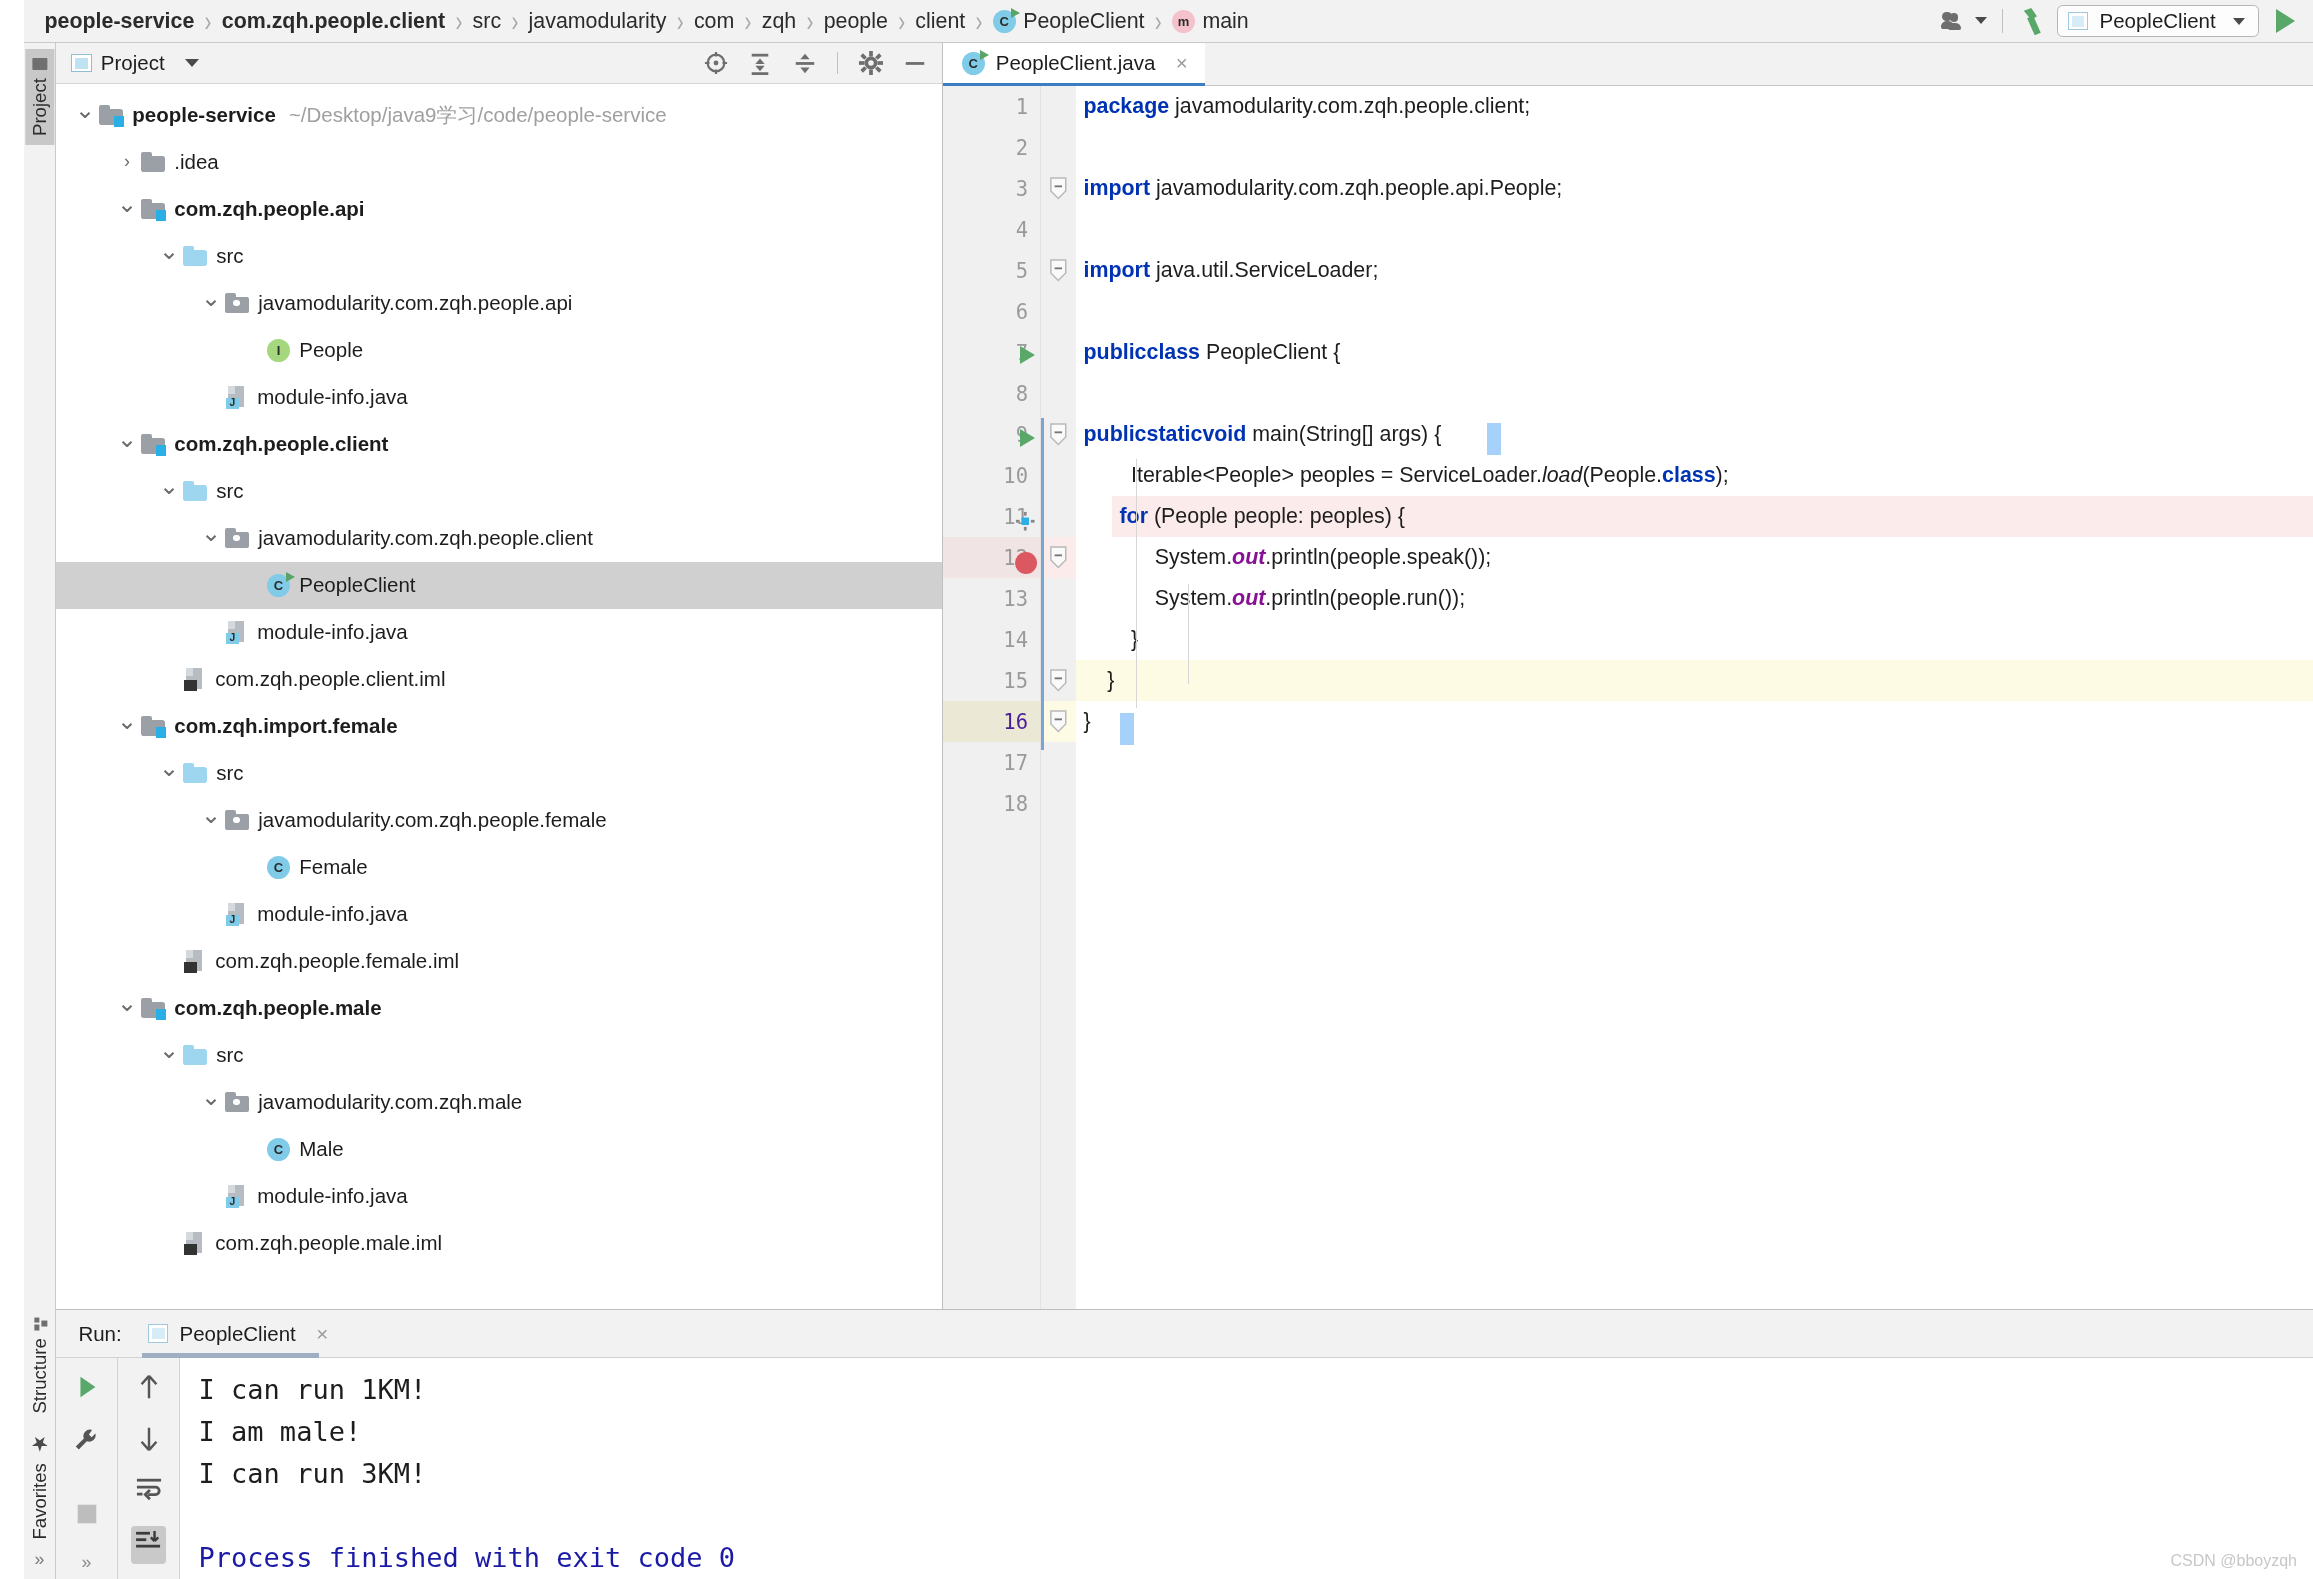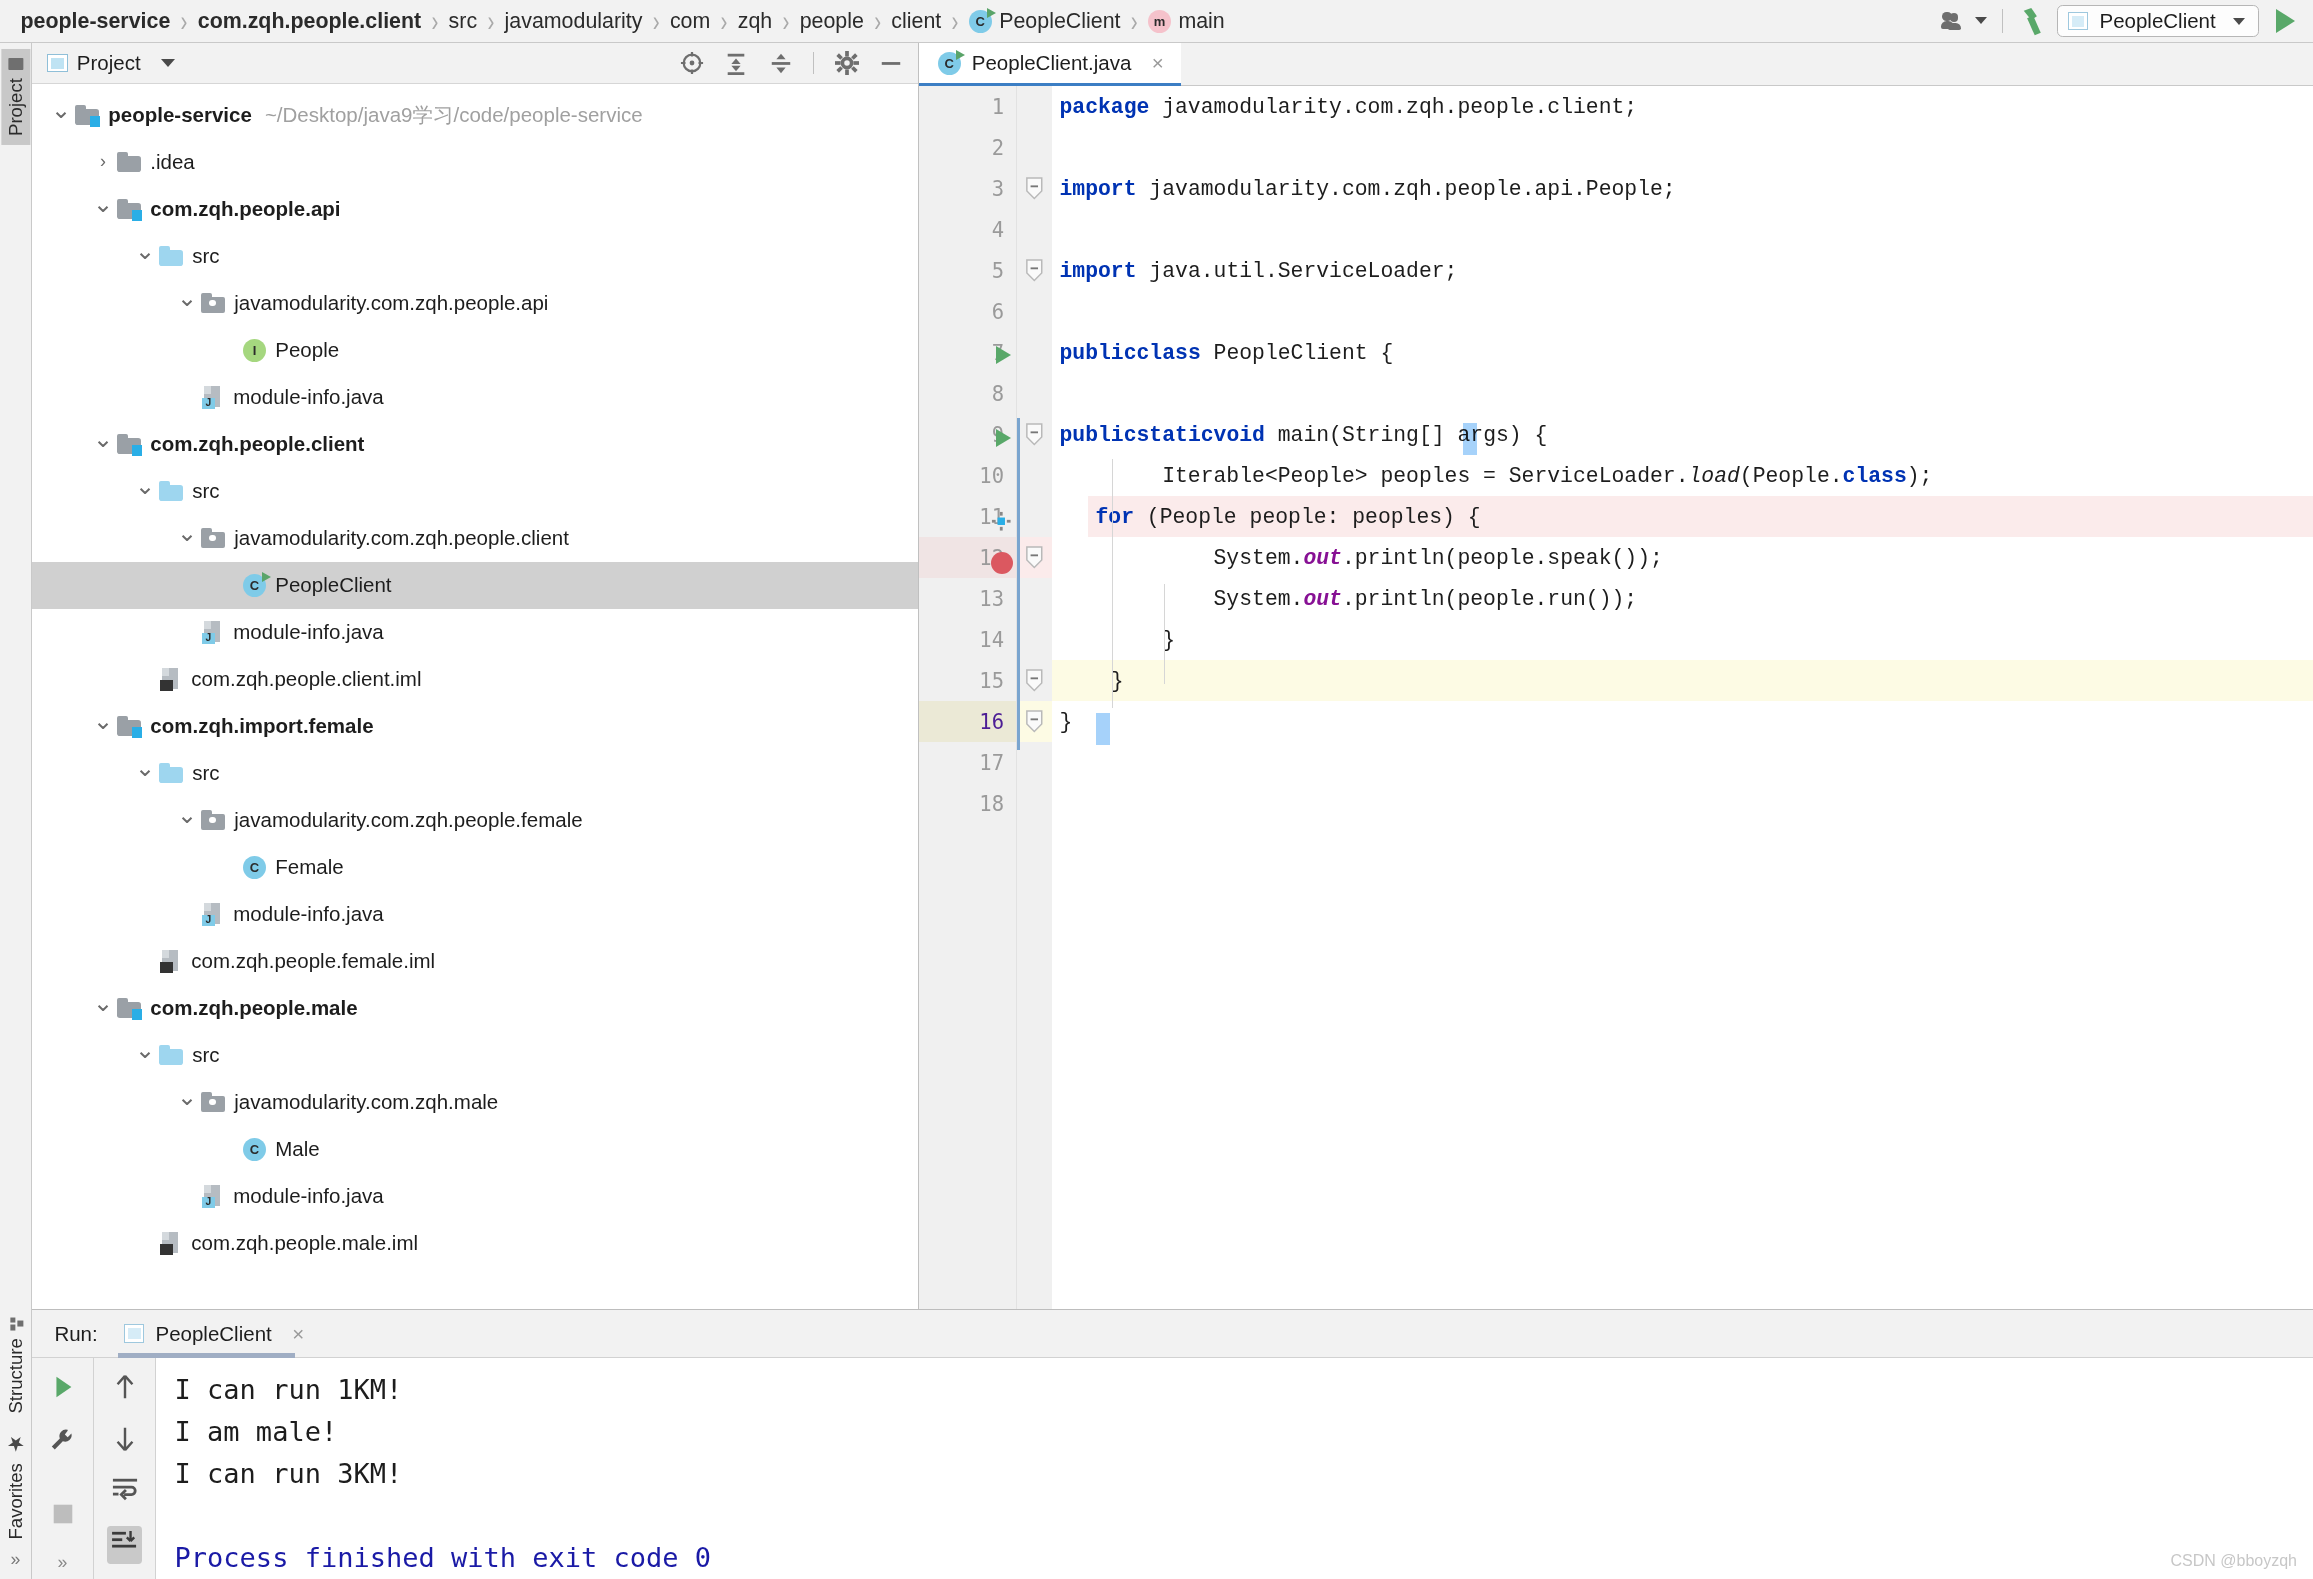--- a/index.html
+++ b/index.html
@@ -6,21 +6,21 @@
   html, body { margin:0; padding:0; }
   body {
     width: 2314px; height: 1579px;
     background: #ffffff;
     font-family: "Liberation Sans", sans-serif;
     font-size: 20.5px;
     color: #1d1d1d;
     overflow: hidden;
     position: relative;
   }
-  .ide { position:absolute; inset:0; display:flex; flex-direction:column; }
+  .ide { position:absolute; inset:0; display:flex; flex-direction:column;padding-left:24px; }
 
   
   .topbar {
     height: 43px; min-height:43px;
     background: #f2f2f2;
     border-bottom: 0.9px solid #c9c9c9;
     display:flex; align-items:center;
     padding: 0 13px 0 20.5px;
   }
   .crumbs { display:flex; align-items:center; flex:1; gap:0; }
@@ -175,21 +175,21 @@
   .editor-area { flex:1; display:flex; min-height:0; position:relative; overflow:hidden; }
   .gutter {
     width:98px; min-width:98px; background:#f0f0f0; position:relative;
     font-family:"DejaVu Sans Mono", monospace; font-size:19.6px; color:#9a9a9a;
   }
   .marker-col{width:35px;min-width:35px;background:#f0f0f0;position:relative;border-right:none;}
   .code-wrap{flex:1; position:relative; overflow:hidden; background:#fff;}
   .lines{position:absolute;inset:0;}
   .ln {
     height:41px; display:flex; align-items:center;
-    font-family:Liberation Mono, monospace; font-size:21.4px; color:#1d1d1d;
+    font-family:Liberation Sans, sans-serif; font-size:21.4px; color:#1d1d1d;
     white-space:pre; padding-left:7.5px;
   }
   .ln.hl-red{background:#fbebeb;margin-left:36px;}
   .ln.hl-yellow{background:#fdfbe4;}
   .gnum {
     height:41px; display:flex; align-items:center; justify-content:flex-end;
     padding-right:13px; font-family:"DejaVu Sans Mono", monospace; font-size:20.5px; color:#9a9a9a;
   }
   .gnum.cur{color:#4c1d95;}
   .mk { height:41px; position:relative; }

